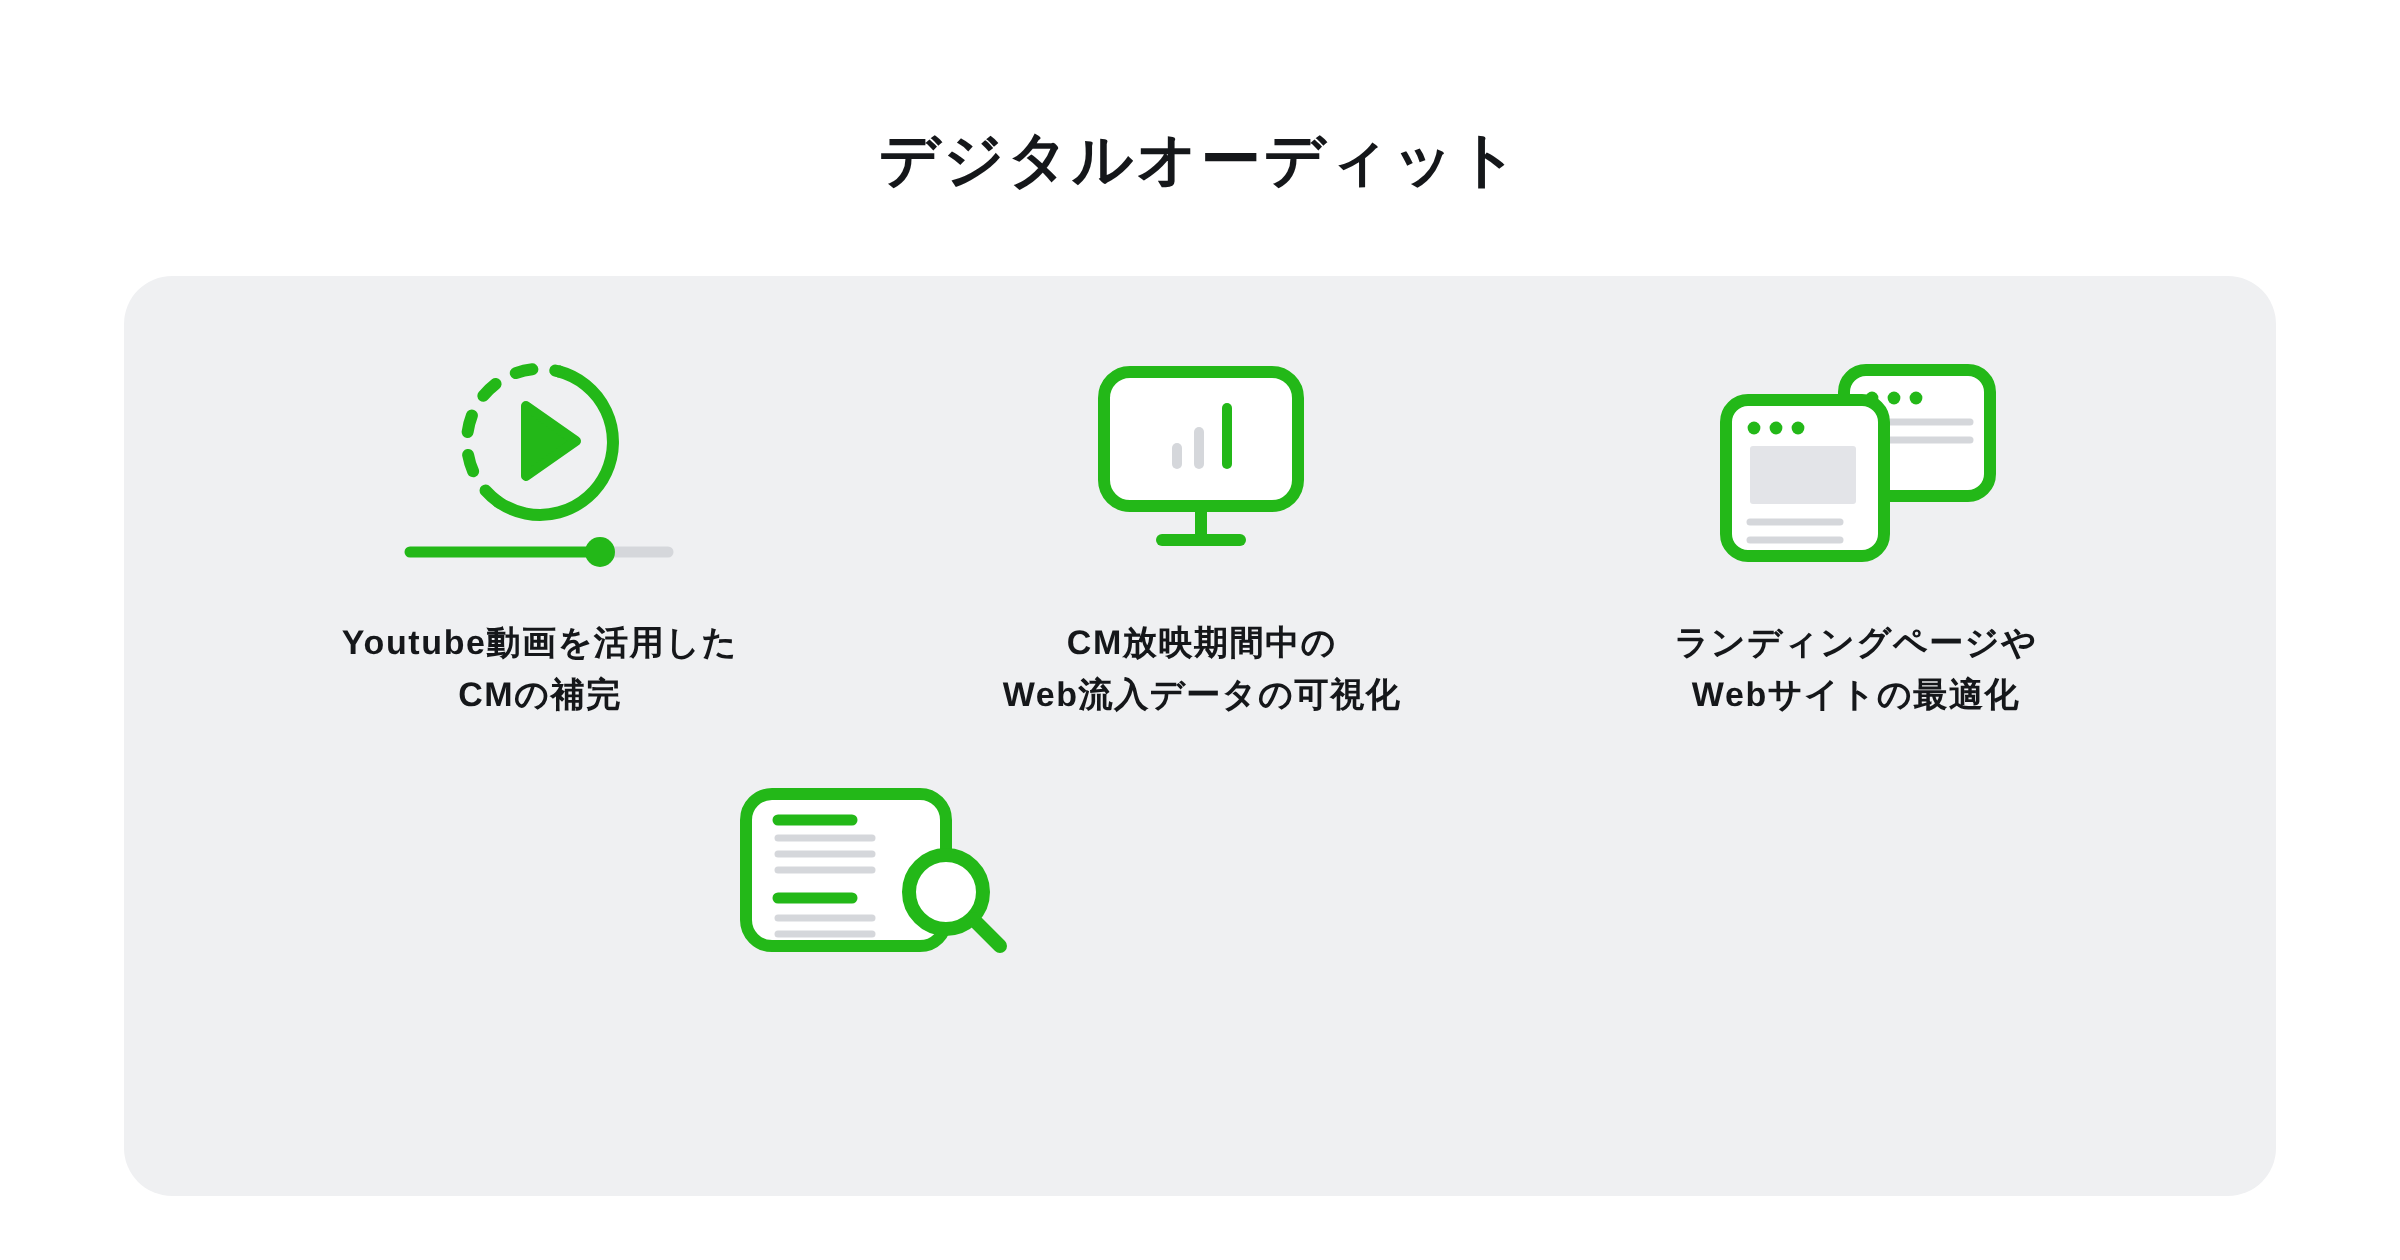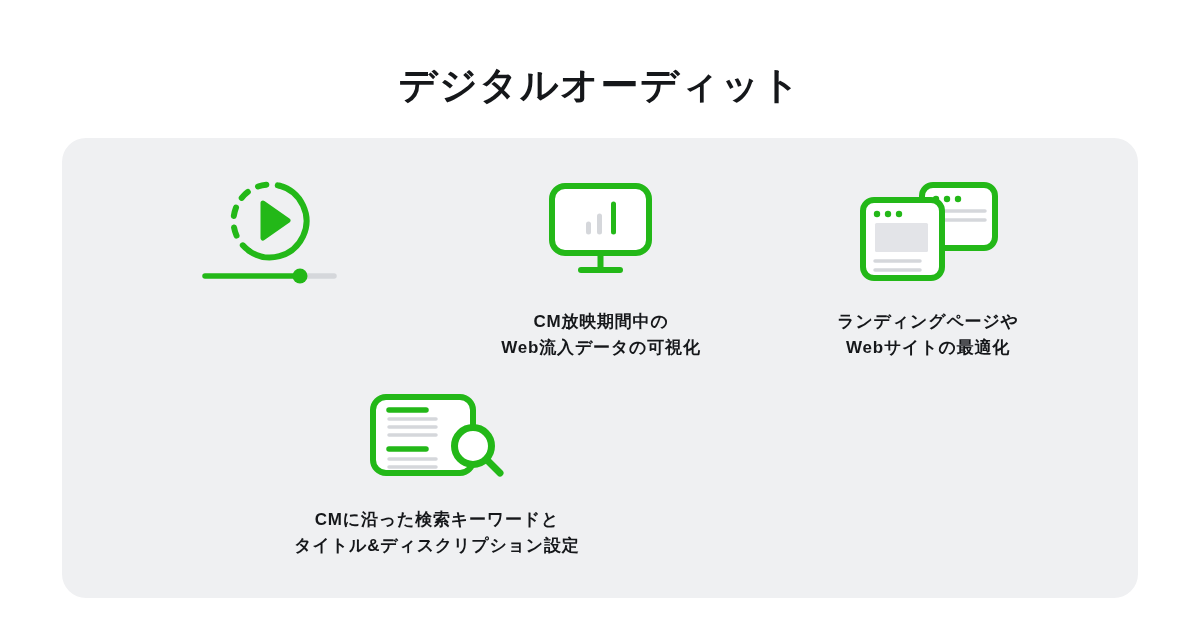--- a/index.html
+++ b/index.html
@@ -6,21 +6,21 @@
   html,body { width:1200px; height:630px; }
   body {
     position:relative;
     background:var(--page-bg,#ffffff);
     font-family:"Liberation Sans","DejaVu Sans",sans-serif;
     overflow:hidden;
   }
   .title {
     position:absolute; top:60px; left:0; width:1200px;
     text-align:center;
-    font-size:38px; font-weight:700; letter-spacing:1.5px;
+    font-size:30px; font-weight:700; letter-spacing:1.5px;
     color:var(--text,#15171a);
   }
   .card {
     position:absolute; left:62px; top:138px;
     width:1076px; height:460px;
     background:var(--card-bg,#eff0f2);
     border-radius:24px;
   }
   .item { position:absolute; text-align:center; }
   .icon-zone { display:flex; justify-content:center; align-items:flex-start; }
@@ -60,20 +60,24 @@
   <div class="item row1 item-1">
     <div class="icon-zone">
       <svg width="140" height="107" viewBox="0 0 140 107">
         <path class="fn sg" stroke-width="6" stroke-linecap="round" d="M79.4 5.7 A36.5 36.5 0 1 1 49.1 70.9"></path>
         <path class="fn sg" stroke-width="6" stroke-linecap="round" stroke-dasharray="8.5 11.5" d="M49.1 70.9 A36.5 36.5 0 0 1 79.4 5.7"></path>
         <path class="fg sg" stroke-width="5" stroke-linejoin="round" d="M63 23 L88 40.5 L63 58 Z"></path>
         <path class="fn sgr" stroke-width="5.5" stroke-linecap="round" d="M100 96 H134"></path>
         <path class="fn sg" stroke-width="5.5" stroke-linecap="round" d="M5 96 H100"></path>
         <circle class="fg" cx="100" cy="96" r="7.5"></circle>
       </svg>
+    </div>
+    <div class="caption">
+      <div>Youtube動画を活用した</div>
+      <div>CMの補完</div>
     </div>
   </div>
 
   <div class="item row1 item-3">
     <div class="icon-zone">
       <svg width="140" height="102" viewBox="0 0 140 102">
         <rect class="fw sg" stroke-width="6" x="64" y="3" width="73" height="63" rx="11"></rect>
         <circle class="fg" cx="78" cy="17" r="3.2"></circle>
         <circle class="fg" cx="89" cy="17" r="3.2"></circle>
         <circle class="fg" cx="100" cy="17" r="3.2"></circle>
@@ -119,20 +123,16 @@
         <path class="fn sgr" stroke-width="3.5" stroke-linecap="round" d="M22 25 H69"></path>
         <path class="fn sgr" stroke-width="3.5" stroke-linecap="round" d="M22 33 H69"></path>
         <path class="fn sgr" stroke-width="3.5" stroke-linecap="round" d="M22 41 H69"></path>
         <path class="fn sg" stroke-width="5.5" stroke-linecap="round" d="M22 55 H59"></path>
         <path class="fn sgr" stroke-width="3.5" stroke-linecap="round" d="M22 65 H69"></path>
         <path class="fn sgr" stroke-width="3.5" stroke-linecap="round" d="M22 73 H69"></path>
         <circle class="fw sg" stroke-width="7" cx="106" cy="52" r="18.5"></circle>
         <path class="fn sg" stroke-width="7" stroke-linecap="round" d="M119.5 65.5 L133 79"></path>
       </svg>
     </div>
-    <div class="caption">
-      <div>CMに沿った検索キーワードと</div>
-      <div>タイトル&amp;ディスクリプション設定</div>
-    </div>
   </div>
 
 
 </div>
 
 </body></html>

